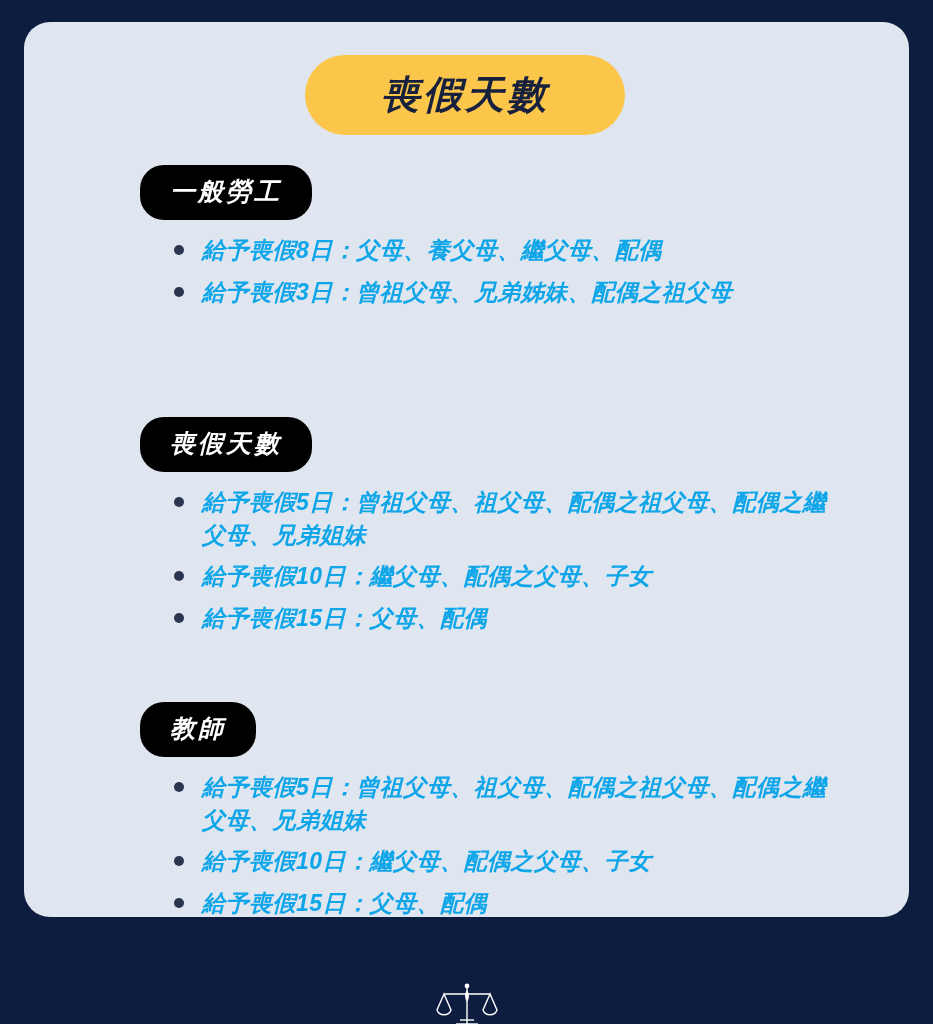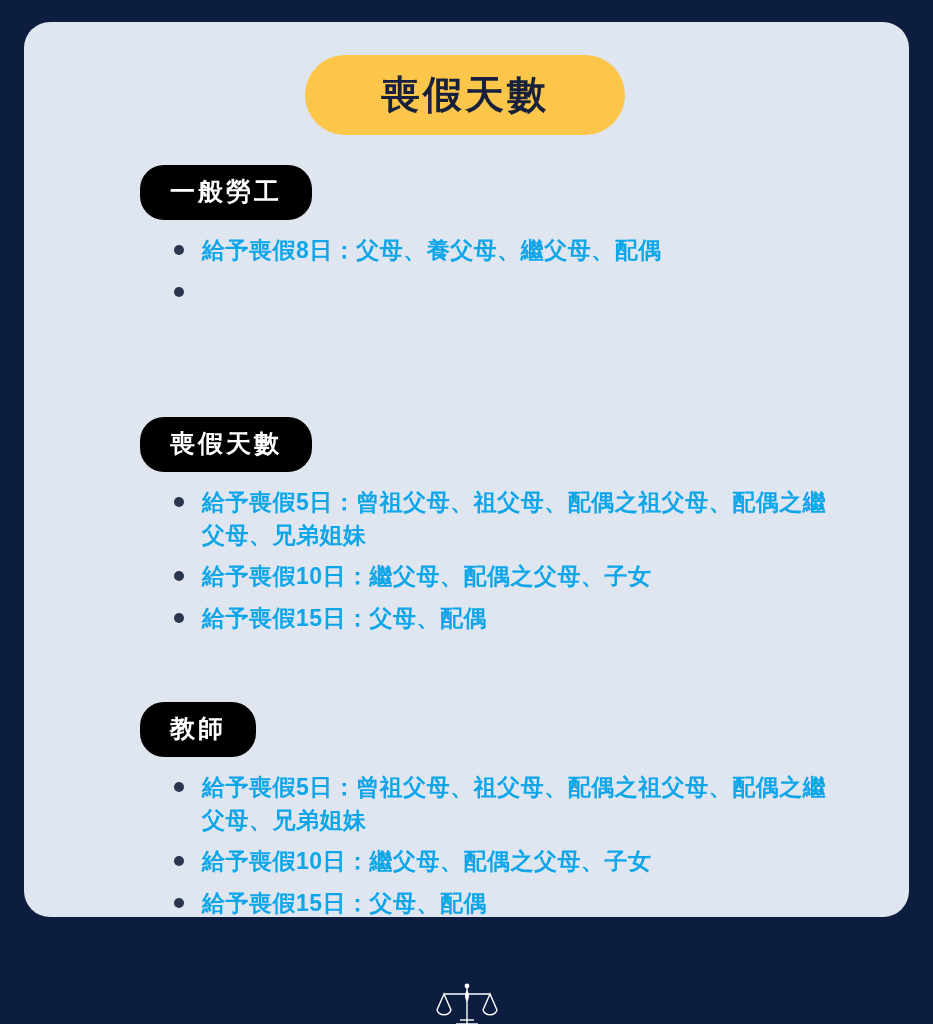--- a/index.html
+++ b/index.html
@@ -12,20 +12,21 @@
     background: #0d1d3f;
     font-family: "Liberation Sans", "DejaVu Sans", sans-serif;
     overflow: hidden;
   }
   .poster {
     position: relative;
     width: 933px;
     height: 816px;
     background: #0d1d3f;
     box-sizing: border-box;
+    font-style: italic;
   }
   .card {
     position: absolute;
     left: 24px;
     top: 22px;
     width: 885px;
     height: 895px;
     background: #dfe6ef;
     border-radius: 26px;
     box-sizing: border-box;
@@ -143,20 +144,21 @@
     <div class="section-tag">
       <span class="tag-text">一般勞工</span>
     </div>
     <ul class="items">
       <li>
         <span class="dot"></span>
         <span>給予喪假8日：父母、養父母、繼父母、配偶</span>
       </li>
       <li>
         <span class="dot"></span>
+        <span>給予喪假3日：曾祖父母、兄弟姊妹、配偶之祖父母</span>
       </li>
     </ul>
   </div>
 
   <div class="section" id="section-1">
     <div class="section-tag">
       <span class="tag-text">喪假天數</span>
     </div>
     <ul class="items">
       <li>

